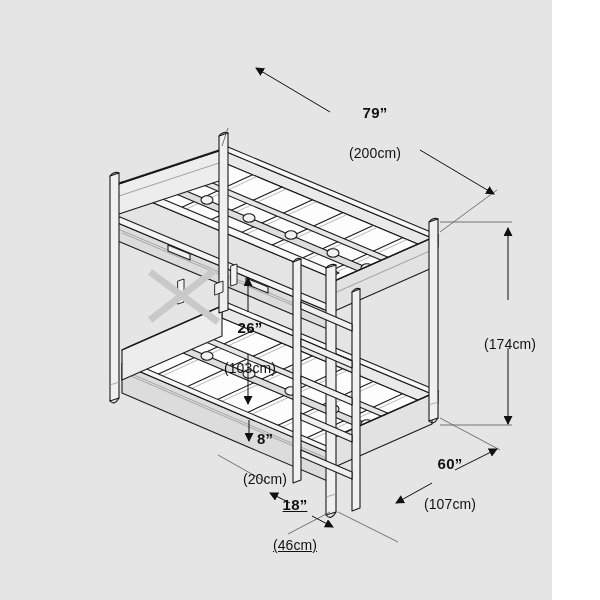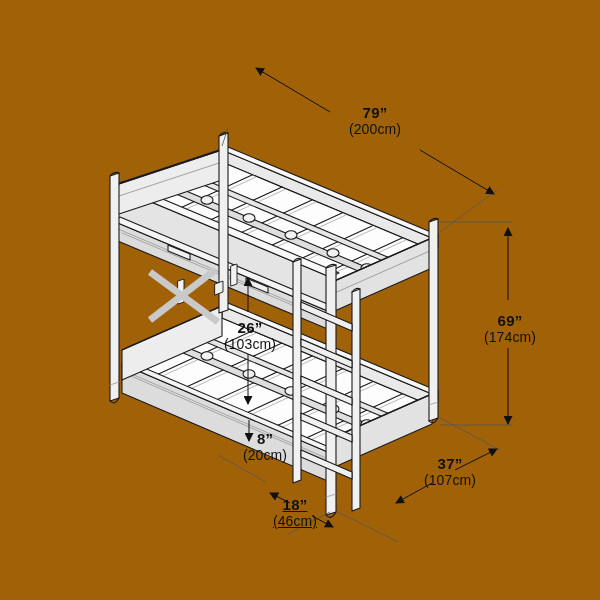--- a/index.html
+++ b/index.html
@@ -1,23 +1,23 @@
 <!DOCTYPE html>
 <html><head>
 <meta charset="utf-8">
 <style>
   html,body{margin:0;padding:0;background:#ffffff;}
   body{width:600px;height:600px;overflow:hidden;
        font-family:"Liberation Sans","DejaVu Sans",sans-serif;}
-  #stage{position:relative;width:600px;height:600px;background:#a16207;}
+  #stage{position:relative;width:552px;height:600px;background:#e5e5e5;}
   svg#drawing{position:absolute;left:0;top:0;width:600px;height:600px;display:block;}
   .dim-label{position:absolute;text-align:center;color:#111111;line-height:1.12;
              white-space:nowrap;user-select:none;}
   .dim-label .imp{font-size:15px;font-weight:bold;letter-spacing:.2px;}
-  .dim-label .met{font-size:14px;font-weight:normal;letter-spacing:.1px;}
+  .dim-label .met{font-size:14px;font-weight:normal;letter-spacing:.1px;margin-top:24px;}
   .lbl-79{left:330px;top:105px;width:90px;}
   .lbl-69{left:465px;top:313px;width:90px;}
   .lbl-41{left:205px;top:320px;width:90px;}
   .lbl-8 {left:220px;top:431px;width:90px;}
   .lbl-42{left:405px;top:456px;width:90px;}
   .lbl-18{left:250px;top:497px;width:90px;text-decoration:underline;}
 </style>
 </head>
 <body>
 
@@ -243,36 +243,35 @@
     </g>
 
   </svg>
 
   <div class="dim-label lbl-79">
     <div class="imp">79”</div>
     <div class="met">(200cm)</div>
   </div>
 
   <div class="dim-label lbl-69">
-    <div class="imp">69”</div>
     <div class="met">(174cm)</div>
   </div>
 
   <div class="dim-label lbl-41">
     <div class="imp">26”</div>
     <div class="met">(103cm)</div>
   </div>
 
   <div class="dim-label lbl-8">
     <div class="imp">8”</div>
     <div class="met">(20cm)</div>
   </div>
 
   <div class="dim-label lbl-42">
-    <div class="imp">37”</div>
+    <div class="imp">60”</div>
     <div class="met">(107cm)</div>
   </div>
 
   <div class="dim-label lbl-18">
     <div class="imp">18”</div>
     <div class="met">(46cm)</div>
   </div>
 
 </div>
 

